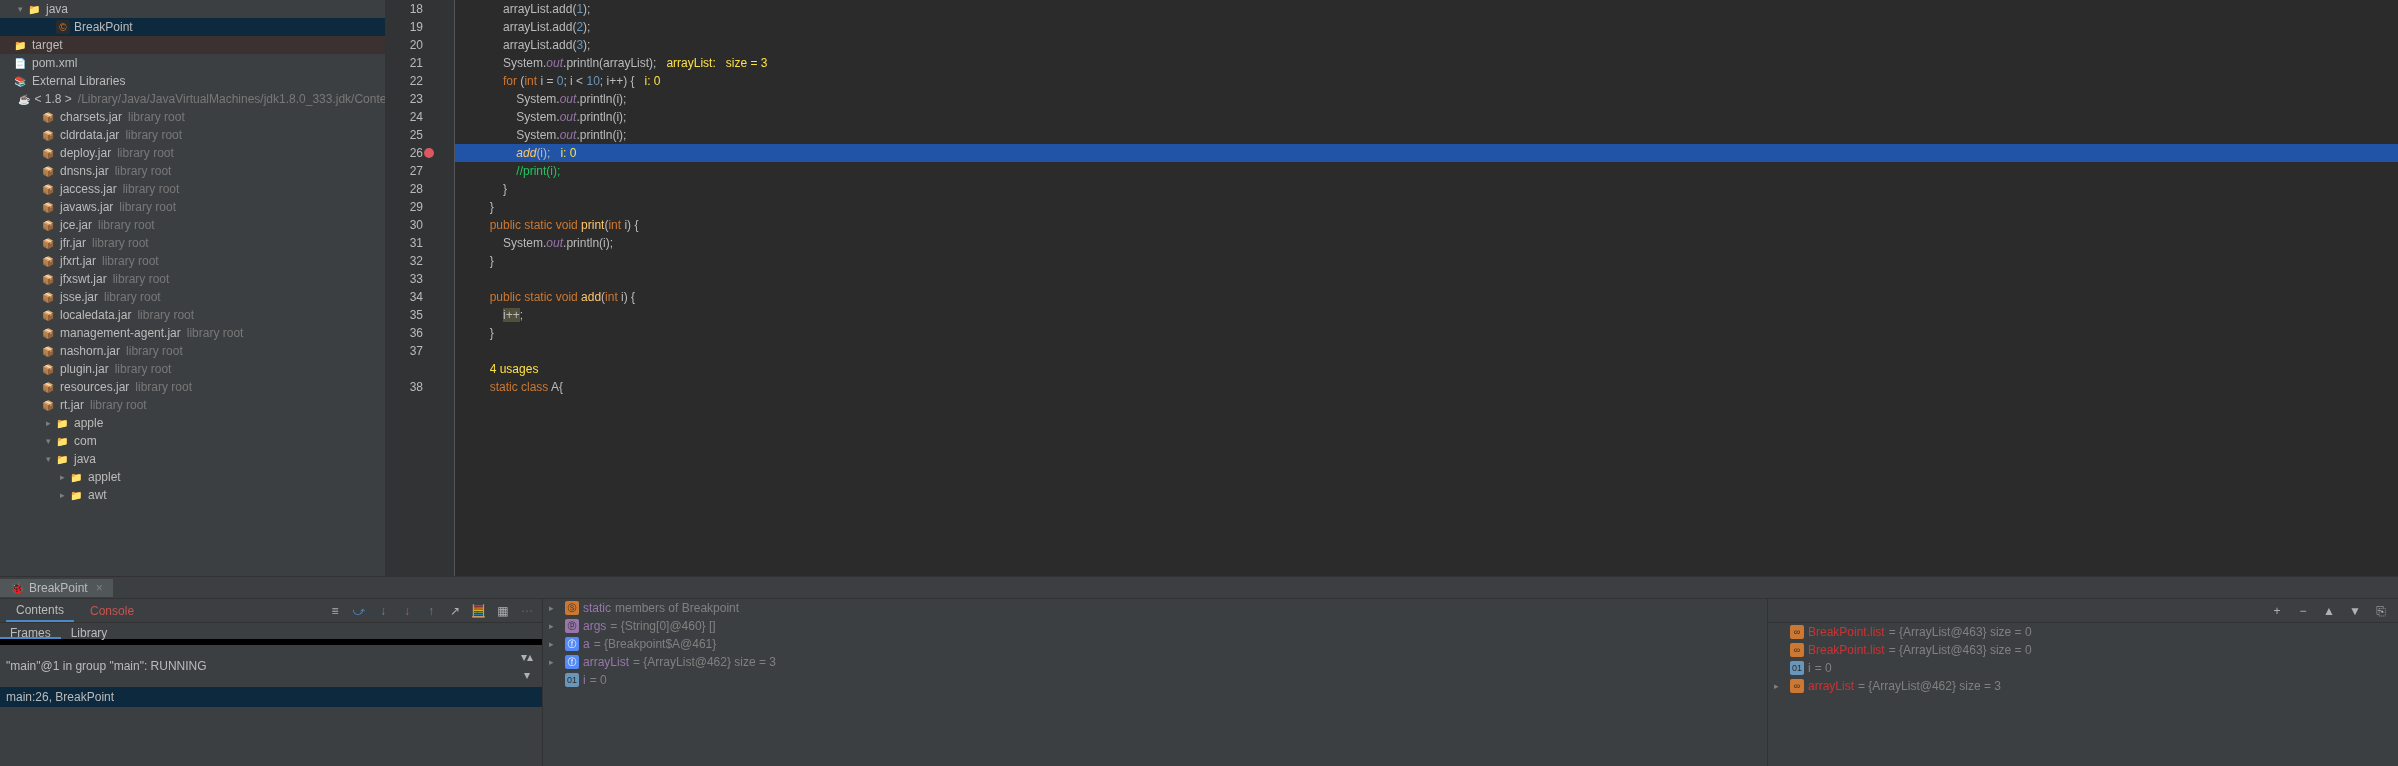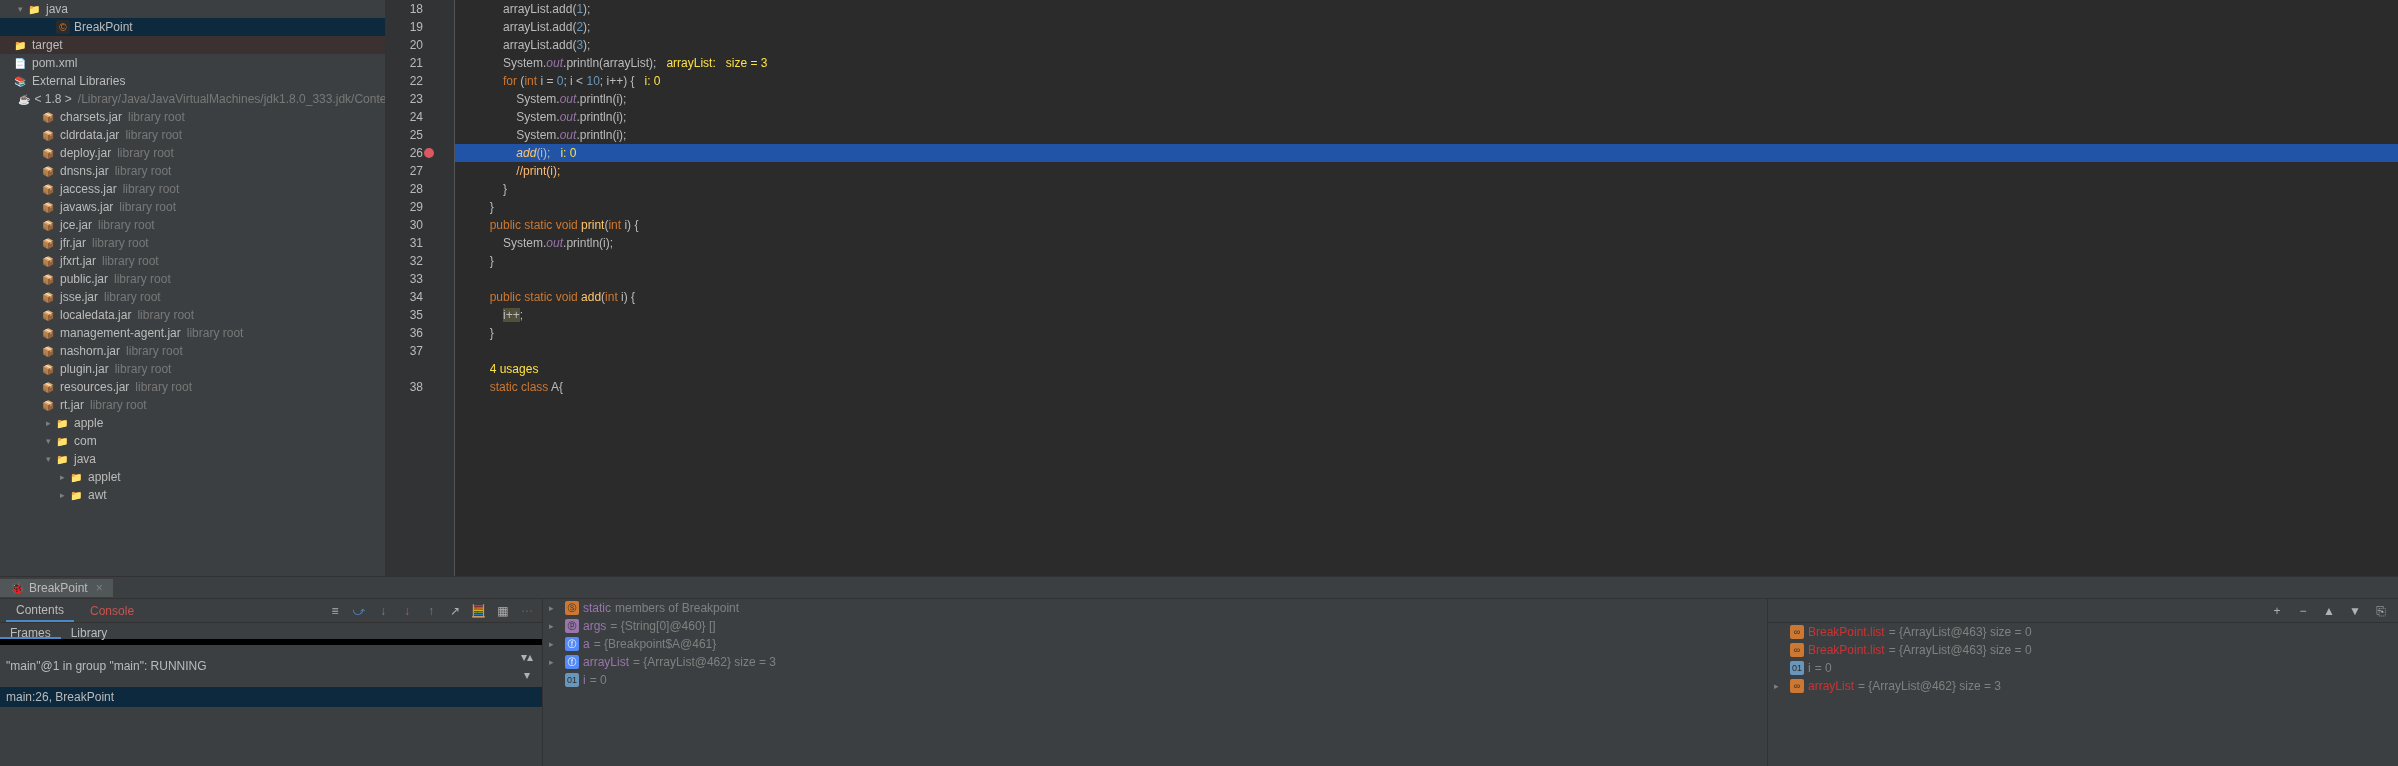--- a/index.html
+++ b/index.html
@@ -19,21 +19,21 @@
 .gutter{width:55px;background:#313335;text-align:right;padding-right:18px;color:#606366;font-family:'JetBrains Mono',Consolas,monospace;font-size:12px;line-height:18px;position:relative}
 .gutter .ln{height:18px}
 .gutter .bp::before{content:'';position:absolute;left:38px;width:10px;height:10px;background:#db5860;border-radius:50%;margin-top:4px}
 .fold-col{width:14px;background:#313335;border-right:1px solid #555}
 .code{flex:1;font-family:'JetBrains Mono',Consolas,monospace;font-size:13px;line-height:18px;white-space:pre;color:#a9b7c6;padding-left:8px;position:relative}
 .code .line{height:18px}
 .code .hl{background:#2154a6;position:absolute;left:0;right:0;height:18px}
 .kw{color:#cc7832}
 .fld{color:#9876aa;font-style:italic}
 .num{color:#6897bb}
-.cmt{color:#fdba74}
+.cmt{color:#22c55e}
 .fn{color:#ffc66d}
 .ih{color:#fde047}
 .debug-panel{height:190px;background:#3c3f41;border-top:1px solid #323232;display:flex;flex-direction:column}
 .debug-tabs{height:22px;display:flex;align-items:center;border-bottom:1px solid #323232;background:#3c3f41}
 .dtab{padding:2px 10px;display:flex;align-items:center;gap:4px}
 .dtab.active{background:#515658}
 .dtab .cls{color:#808080;margin-left:4px;cursor:pointer}
 .debug-body{flex:1;display:flex}
 .dcol{border-right:1px solid #323232;display:flex;flex-direction:column}
 .toolbar-row{height:24px;display:flex;align-items:center;gap:6px;padding:0 6px;border-bottom:1px solid #323232}
@@ -147,21 +147,21 @@
         </div>
         <div class="tree-item" style="padding-left: 32px;">
           <span class="arrow"></span>
           <span class="icon jar-icon">📦</span>
           <span>jfxrt.jar</span>
           <span class="hint">library root</span>
         </div>
         <div class="tree-item" style="padding-left: 32px;">
           <span class="arrow"></span>
           <span class="icon jar-icon">📦</span>
-          <span>public.jar</span>
+          <span>jfxswt.jar</span>
           <span class="hint">library root</span>
         </div>
         <div class="tree-item" style="padding-left: 32px;">
           <span class="arrow"></span>
           <span class="icon jar-icon">📦</span>
           <span>jsse.jar</span>
           <span class="hint">library root</span>
         </div>
         <div class="tree-item" style="padding-left: 32px;">
           <span class="arrow"></span>

